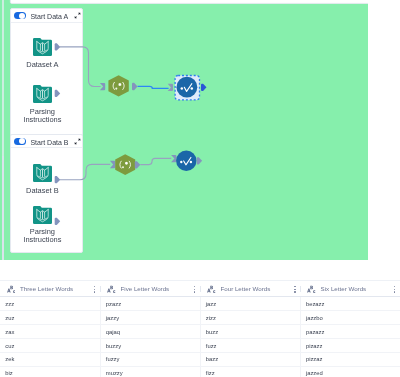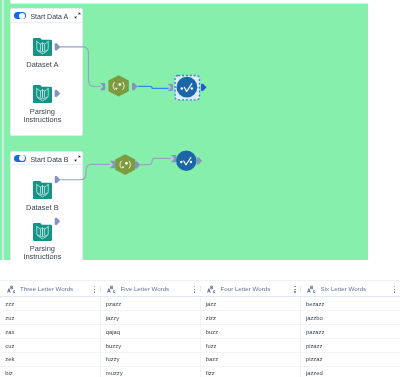--- a/index.html
+++ b/index.html
@@ -86,21 +86,21 @@
                 <path d="M14.8,12.4 L14.8,24.4"></path>
                 <path d="M23.2,12.4 L23.2,24.4"></path>
                 <path d="M9.8,23.9 C12.8,26.0 16.0,27.1 19,27.4 C22.0,27.1 25.2,26.0 28.2,23.9"></path>
               </g>
               <rect x="18.1" y="9.6" width="1.8" height="16.6" rx="0.9" fill="#d9efeb"></rect>
             </svg></div>
         <div class="nlabel">Parsing Instructions</div>
       </div>
     </div>
 
-    <div class="group" id="grpB" style="left:10.4px;top:151px;width:73px;height:119px;text-decoration:underline;">
+    <div class="group" id="grpB" style="left:10.4px;top:134px;width:73px;height:119px;text-decoration:underline;">
       <div class="group-head">
         <div class="toggle">
             <div class="knob"></div>
           </div>
         <div class="group-title">Start Data B</div>
         <span class="expand-ic" style="left:62.3px;top:2.5px"><svg viewBox="0 0 14 14" width="7" height="7">
               <g fill="#1d222c">
                 <path d="M8.2,1.4 H12.6 V5.8 L11.0,4.2 L9.6,5.6 L8.4,4.4 L9.8,3.0 Z"></path>
                 <path d="M5.8,12.6 H1.4 V8.2 L3.0,9.8 L4.4,8.4 L5.6,9.6 L4.2,11.0 Z"></path>
               </g>

